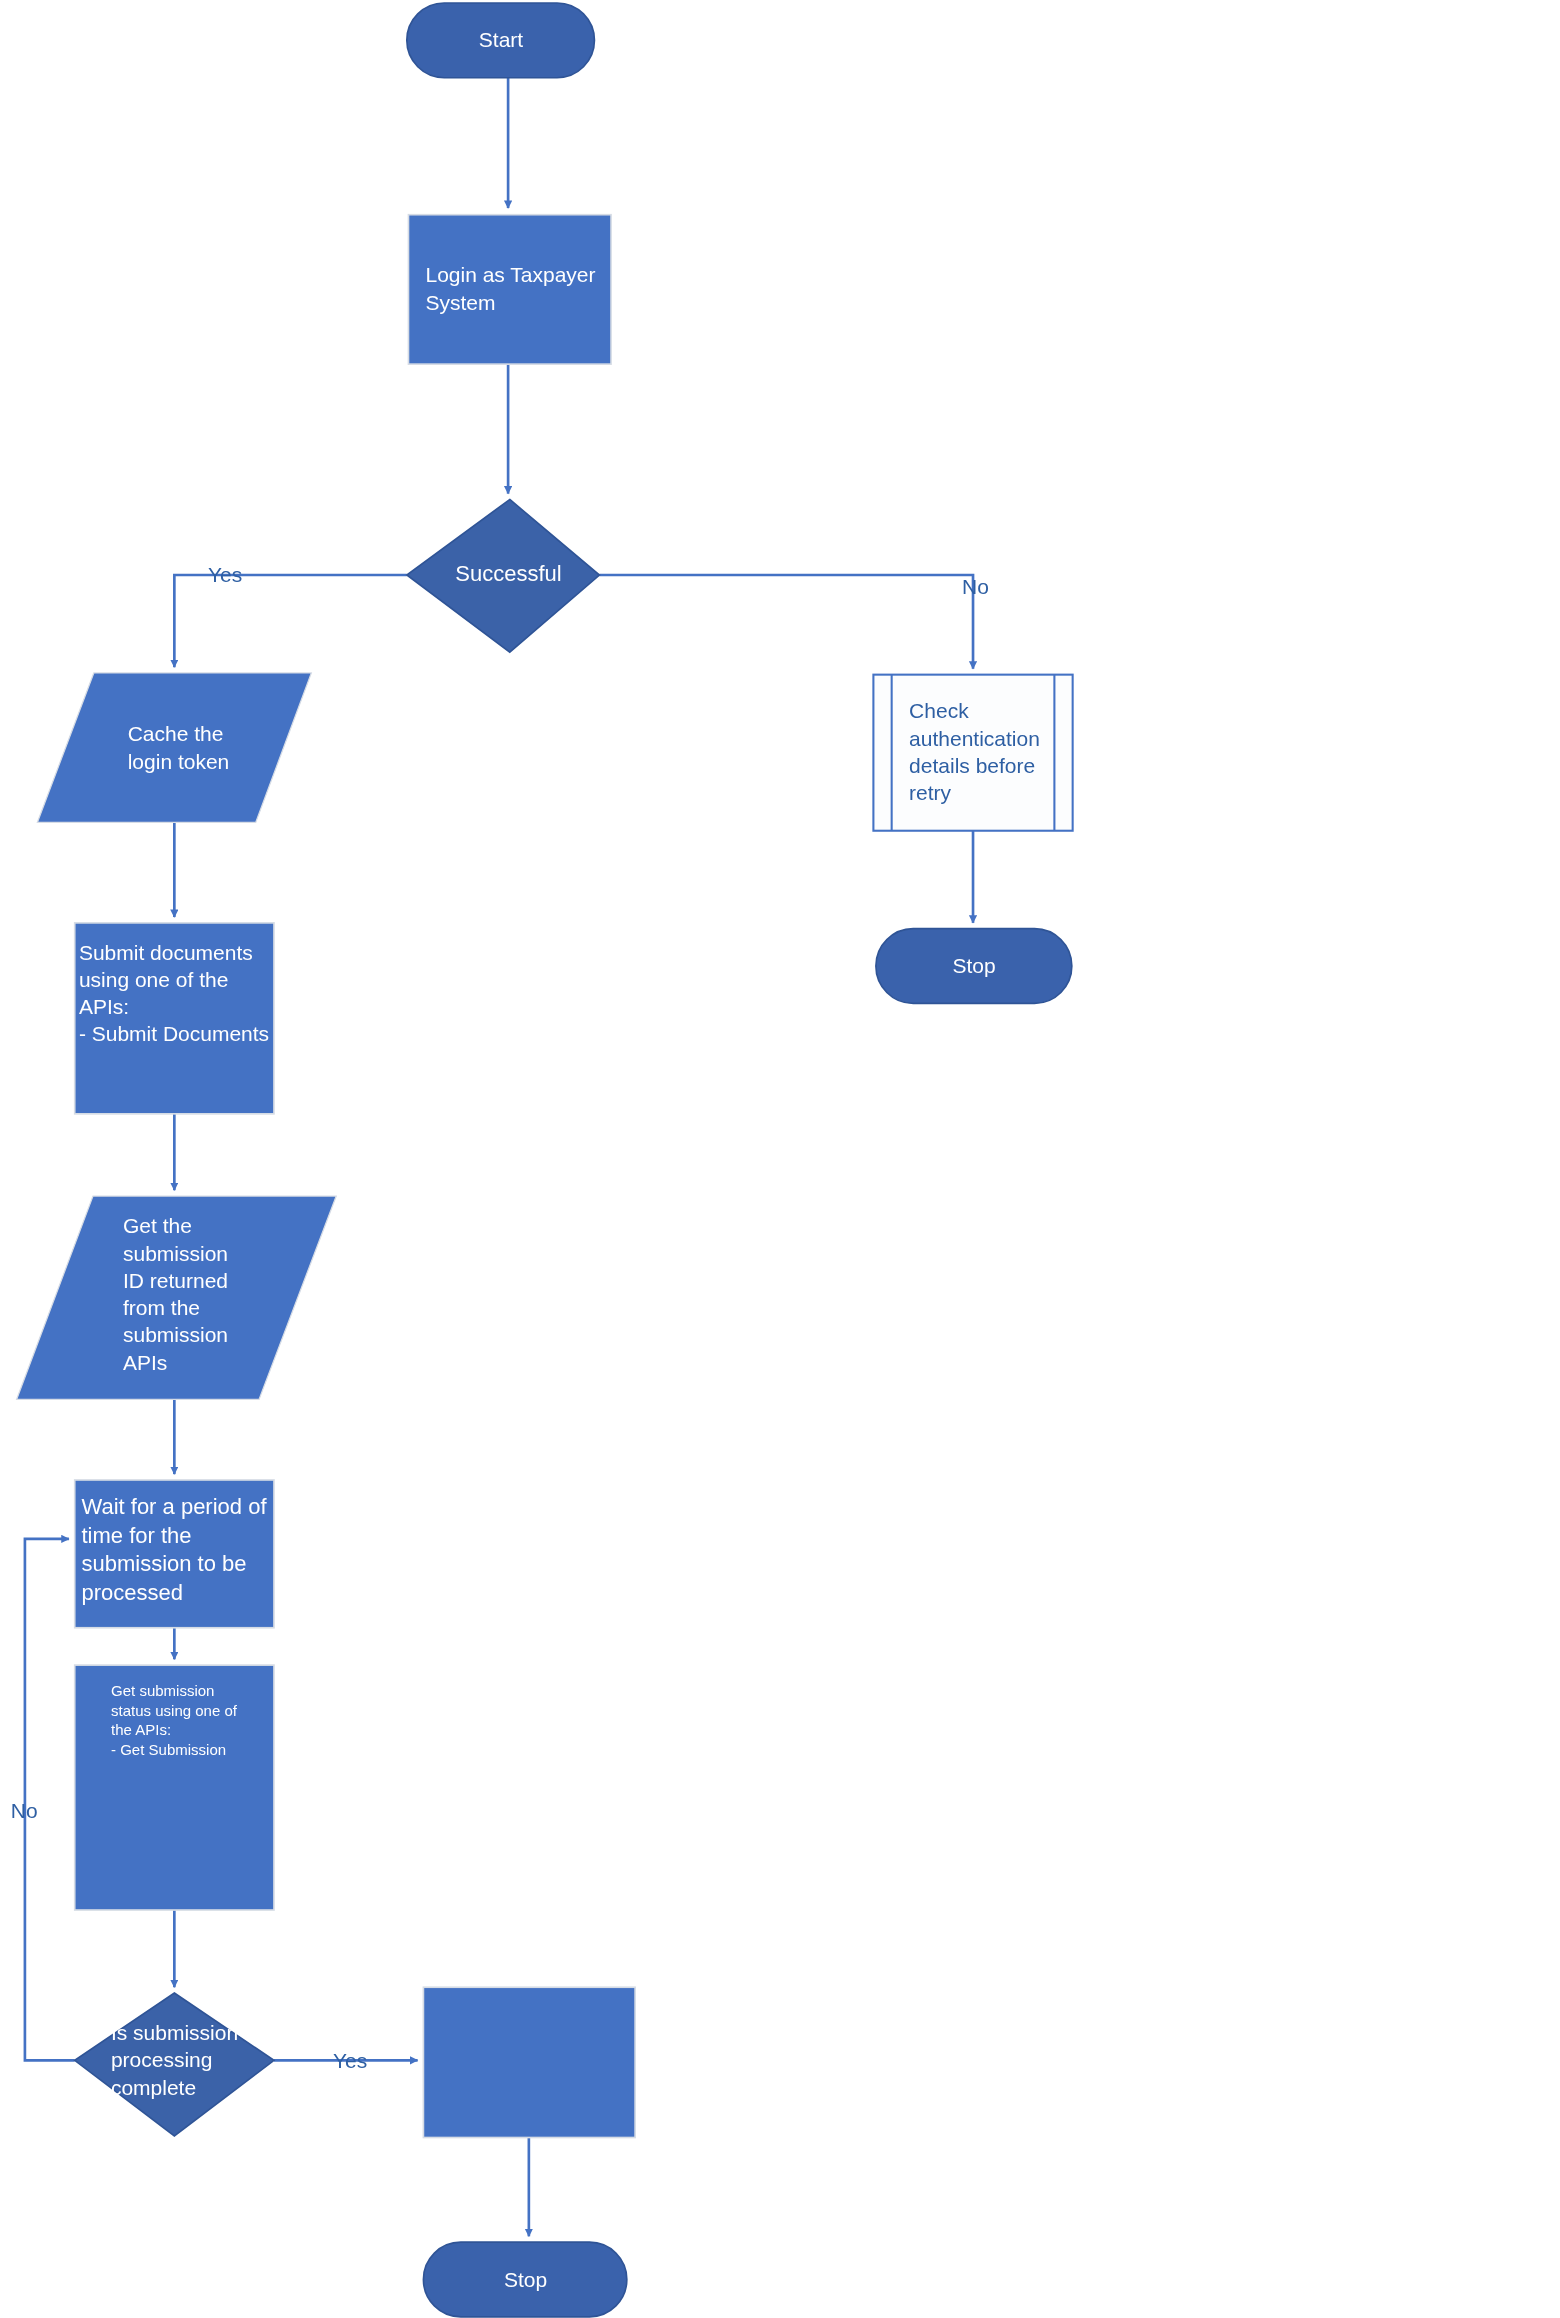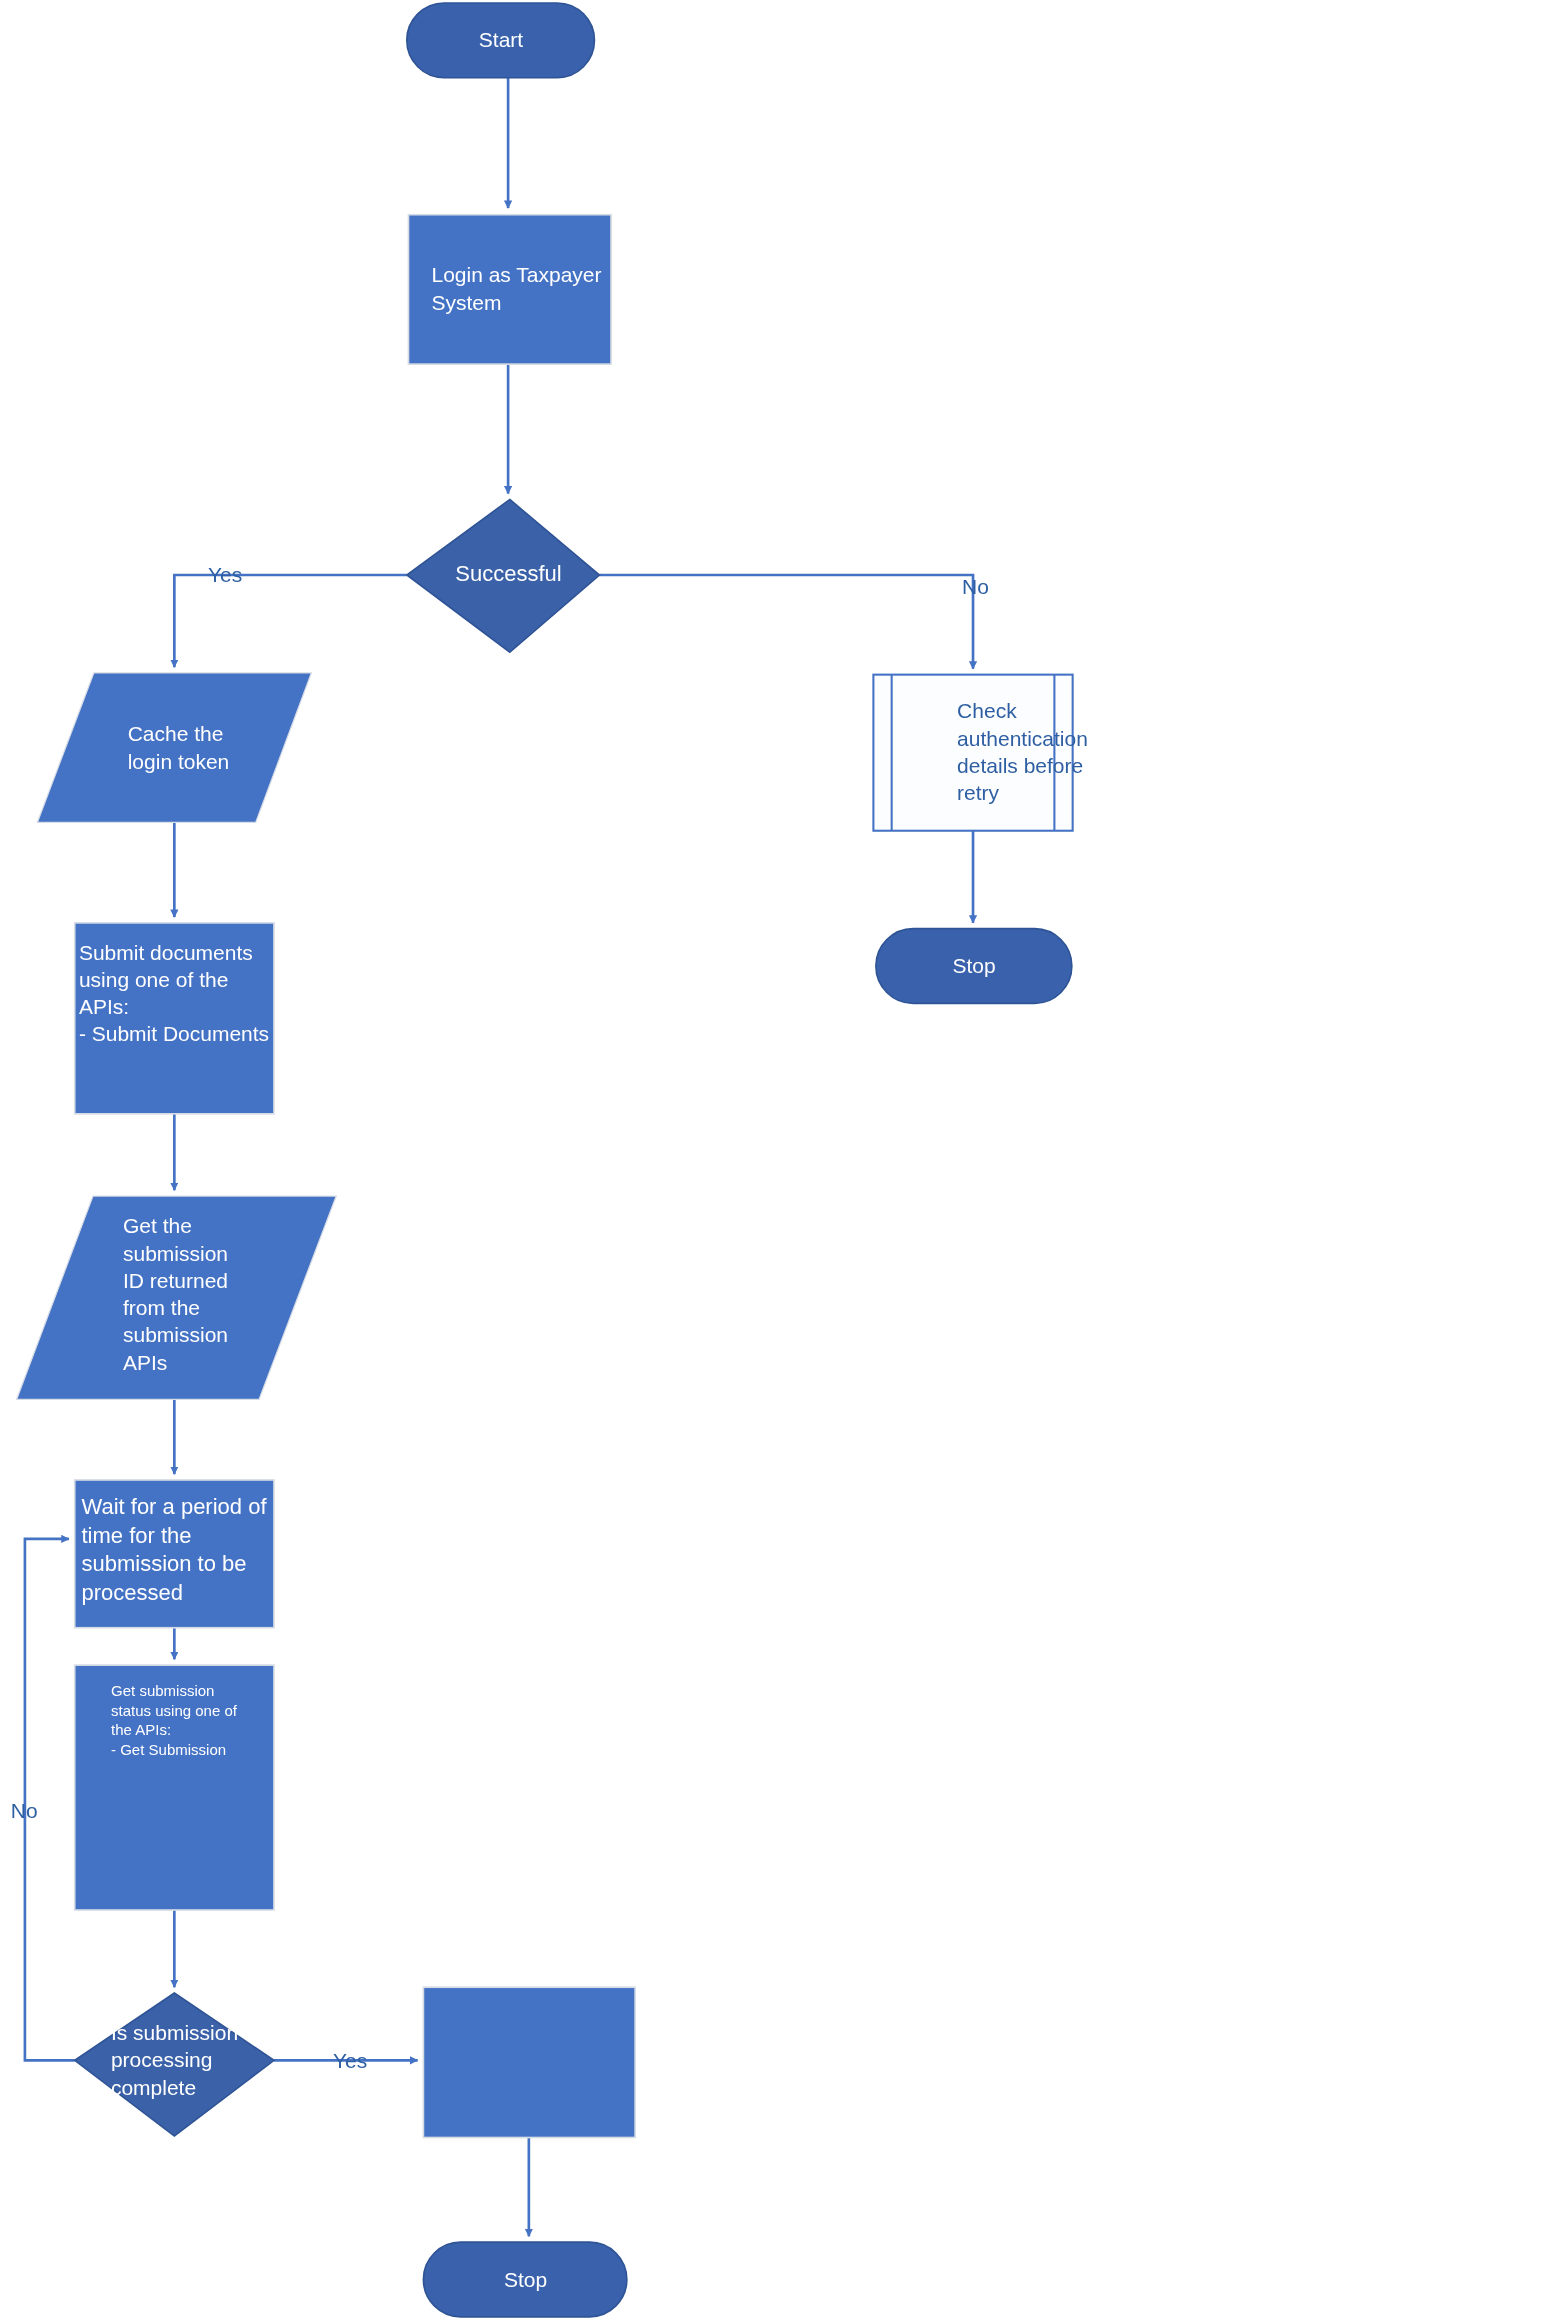--- a/index.html
+++ b/index.html
@@ -25,21 +25,21 @@
   .node-label {
     position: absolute;
     display: flex;
     align-items: center;
     justify-content: center;
     pointer-events: none;
     line-height: 1.30;
     white-space: pre-line;
   }
   .lbl-white { color: #ffffff; }
-  .lbl-blue  { color: #2E5FA3; padding-left: 48px; }
+  .lbl-blue  { color: #2E5FA3; }
   .edge-label {
     position: absolute;
     color: #2E5FA3;
     font-size: 21px;
     line-height: 1;
     white-space: nowrap;
   }
 </style>
 </head>
 <body>
@@ -106,21 +106,21 @@
 
     <polygon points="210,2400 330,2481 210,2572 90,2481" fill="#3B62A8" stroke="#2F5496" stroke-width="2"></polygon>
 
     <rect x="510" y="2393" width="255" height="181" fill="#4472C4" stroke="#D6DCE5" stroke-width="2"></rect>
 
     <rect x="510" y="2700" width="245" height="90" rx="45" ry="45" fill="#3A62AC" stroke="#2F5496" stroke-width="2"></rect>
   </svg>
 
   <div class="node-label lbl-white" style="left:407px; top:2.5px; width:188px; height:75px; font-size:21px;">Start</div>
 
-  <div class="node-label lbl-white" style="left:409px; top:214px; width:203px; height:149px; font-size:21px;margin-left:6px;">Login as Taxpayer
+  <div class="node-label lbl-white" style="left:409px; top:214px; width:203px; height:149px; font-size:21px;">Login as Taxpayer
 System</div>
 
   <div class="node-label lbl-white" style="left:412px; top:548px; width:193px; height:53px; font-size:22px;">Successful</div>
 
   <div class="node-label lbl-white" style="left:79px; top:706px; width:199px; height:83px; font-size:21px;">Cache the
 login token</div>
 
   <div class="node-label lbl-blue" style="left:894px; top:679px; width:161px; height:146px; font-size:21px;">Check
 authentication
 details before

